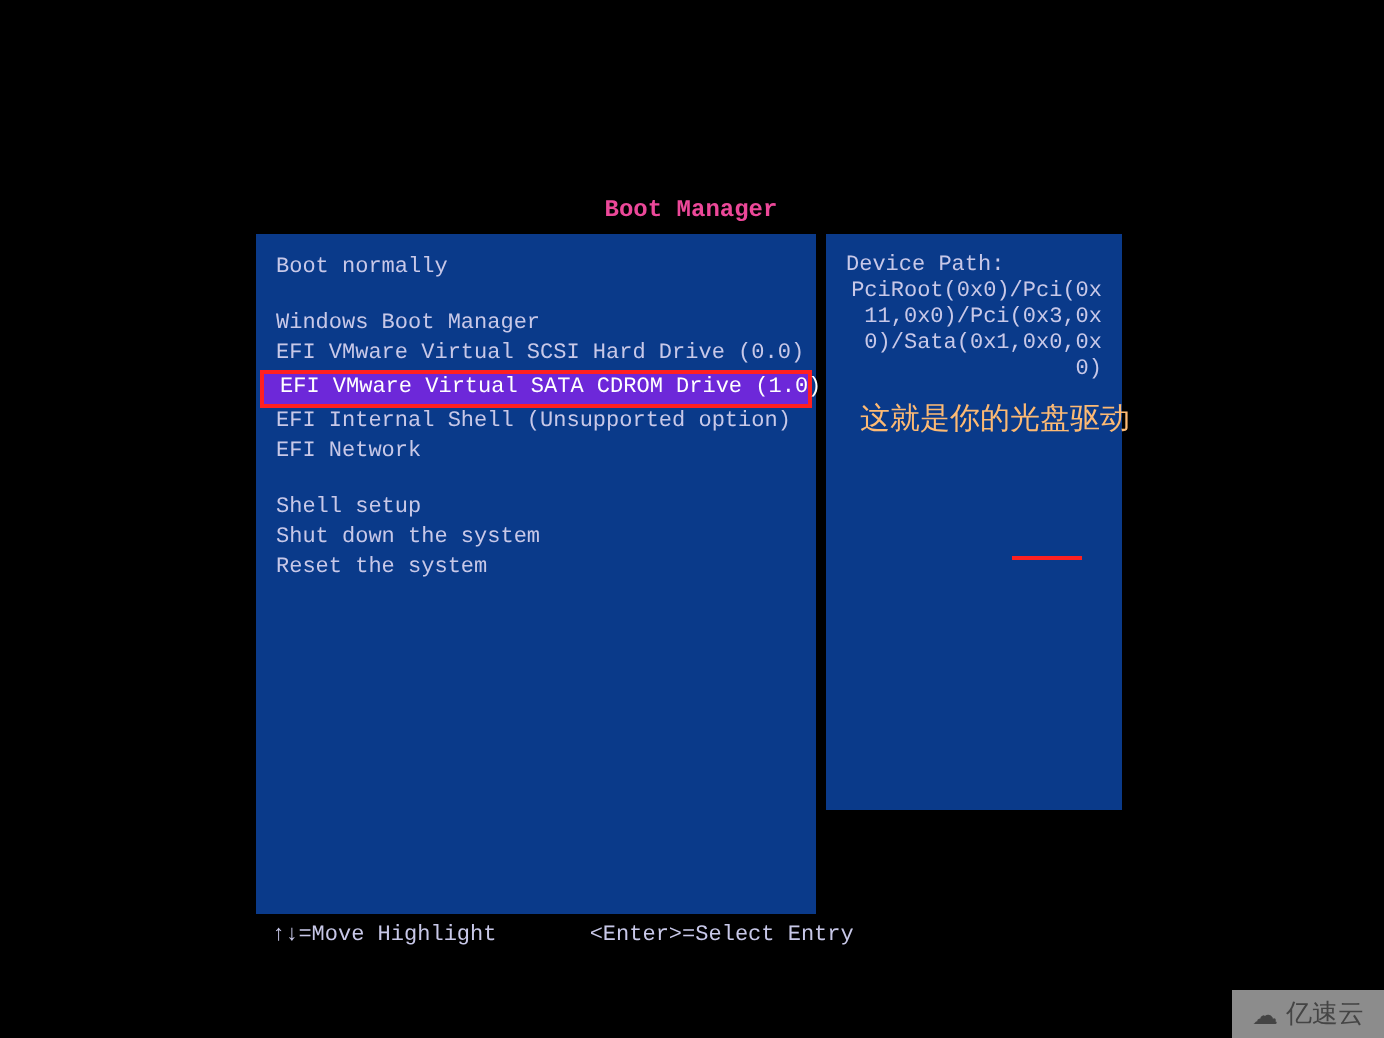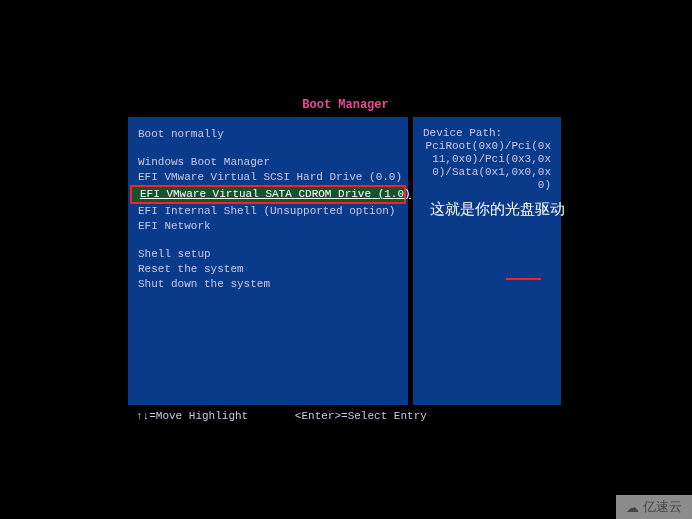--- a/index.html
+++ b/index.html
@@ -29,42 +29,41 @@
       margin-bottom: 5px;
       font-size: 12px;
     }
     .boot-body {
       display: flex;
       gap: 5px;
     }
     .menu-panel {
       background: #0a3a8a;
       width: 280px;
-      height: 288px;
+      height: 340px;
       padding: 10px;
       color: #c8c8e8;
       position: relative;
     }
     .menu-item {
       padding: 1px 0;
       line-height: 13px;
       font-size: 11px;
       white-space: nowrap;
     }
     .menu-item.highlighted {
-      background: #14532d;
+      background: #6d28d9;
       color: #ffffff;
       border: 2px solid #ff2020;
       margin-left: -8px;
       margin-right: -8px;
       padding-left: 8px;
       padding-right: 8px;
       position: relative;
       z-index: 2;
-      text-decoration: underline;
     }
     .menu-gap {
       height: 13px;
     }
     .info-panel {
       background: #0a3a8a;
       width: 148px;
       height: 288px;
       padding: 10px;
       color: #c8c8e8;
@@ -73,21 +72,21 @@
     }
     .device-path-label {
       white-space: nowrap;
     }
     .device-path-value {
       word-break: break-all;
       text-align: right;
     }
     .annotation {
       position: absolute;
-      color: #ffffff;
+      color: #fdba74;
       font-family: 'SimSun', 'Microsoft YaHei', sans-serif;
       font-size: 15px;
       top: 200px;
       left: 430px;
       font-weight: normal;
     }
     .annotation-line {
       position: absolute;
       top: 180px;
       left: 378px;
@@ -132,22 +131,22 @@
     <div class="menu-panel">
       <div class="menu-item">Boot normally</div>
       <div class="menu-gap"></div>
       <div class="menu-item">Windows Boot Manager</div>
       <div class="menu-item">EFI VMware Virtual SCSI Hard Drive (0.0)</div>
       <div class="menu-item highlighted">EFI VMware Virtual SATA CDROM Drive (1.0)</div>
       <div class="menu-item">EFI Internal Shell (Unsupported option)</div>
       <div class="menu-item">EFI Network</div>
       <div class="menu-gap"></div>
       <div class="menu-item">Shell setup</div>
+      <div class="menu-item">Shut down the system</div>
       <div class="menu-item">Reset the system</div>
-      <div class="menu-item">Shut down the system</div>
     </div>
     <div class="info-panel">
       <div class="device-path-label">Device Path:</div>
       <div class="device-path-value">PciRoot(0x0)/Pci(0x11,0x0)/Pci(0x3,0x0)/Sata(0x1,0x0,0x0)</div>
     </div>
   </div>
   <div class="annotation-line"></div>
   <div class="footer-hints">
     <span class="hint-item">↑↓=Move Highlight</span>
     <span class="hint-item">&lt;Enter&gt;=Select Entry</span>

